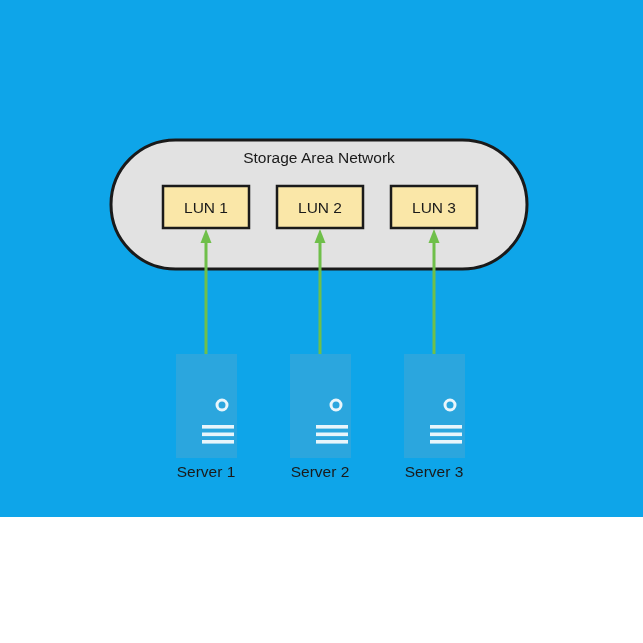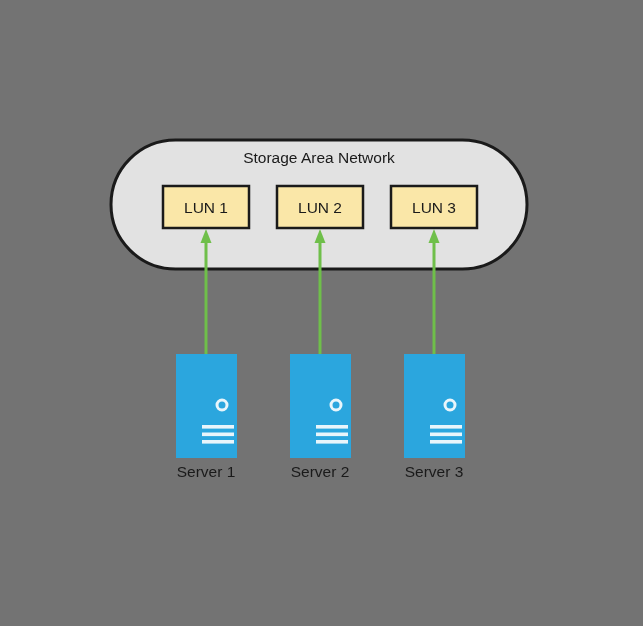--- a/index.html
+++ b/index.html
@@ -7,22 +7,22 @@
     margin: 0;
     padding: 0;
     background: #ffffff;
   }
   body {
     font-family: "Liberation Sans", sans-serif;
   }
   #canvas {
     position: relative;
     width: 643px;
-    height: 626px;
-    background: #737373;
+    height: 517px;
+    background: #0ea5e9;
     overflow: hidden;
   }
   #diagram-svg {
     position: absolute;
     left: 0;
     top: 0;
     width: 643px;
     height: 643px;
     display: block;
   }

